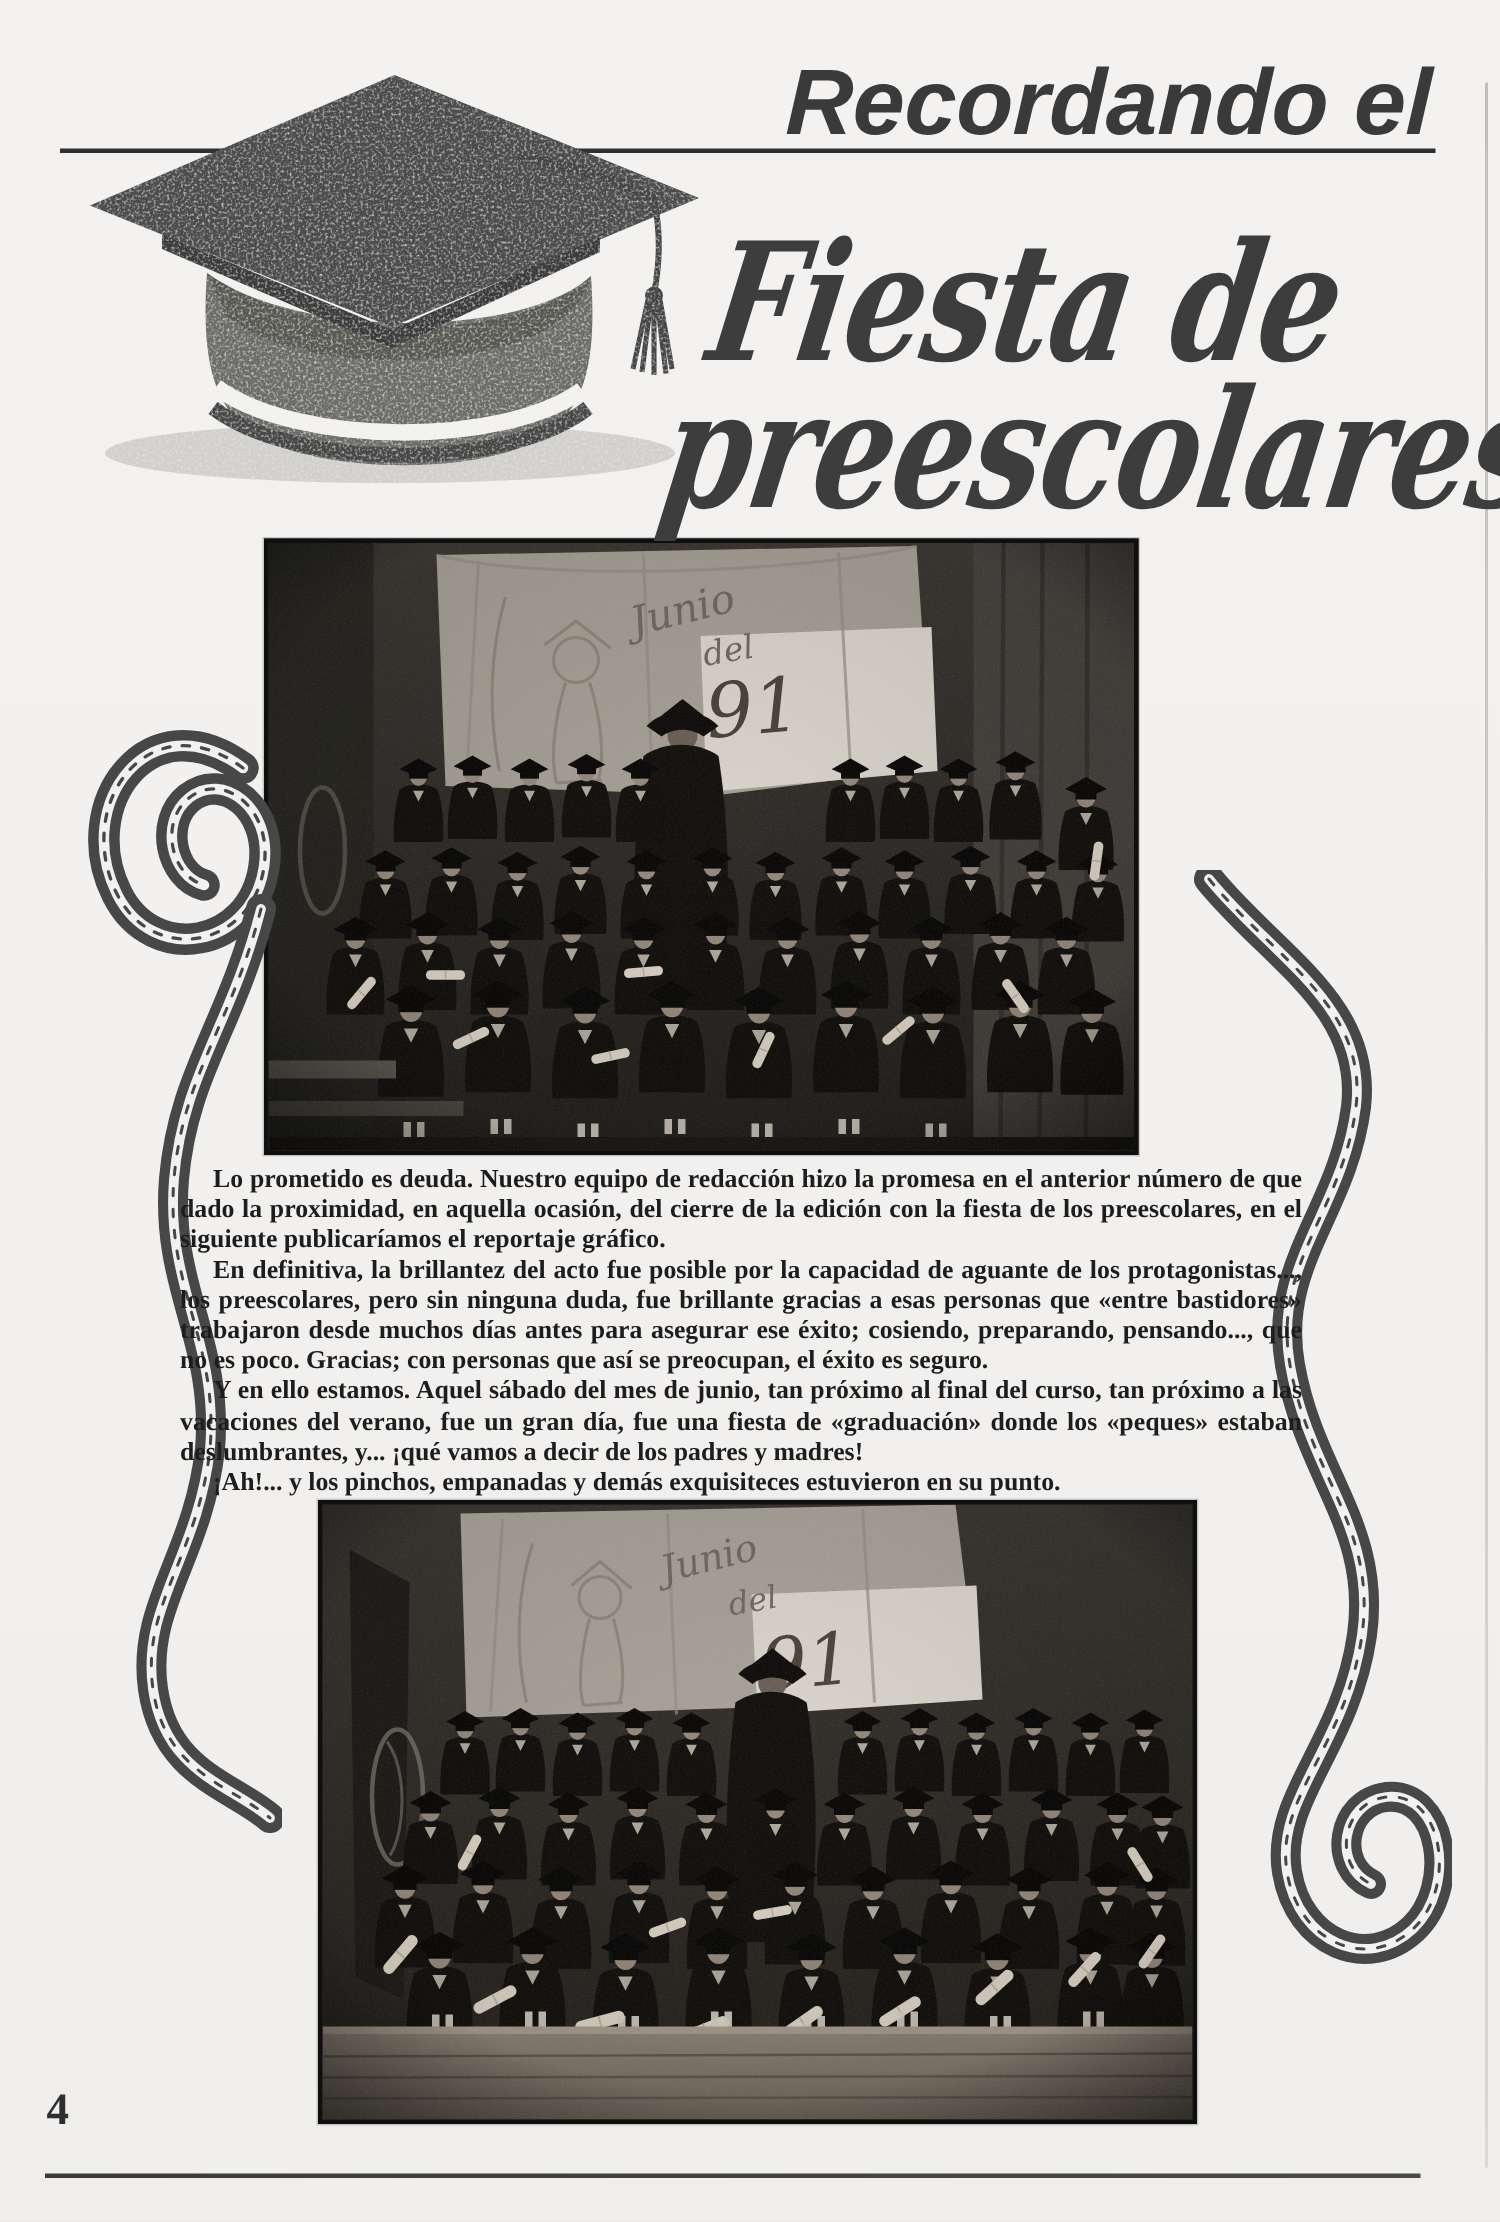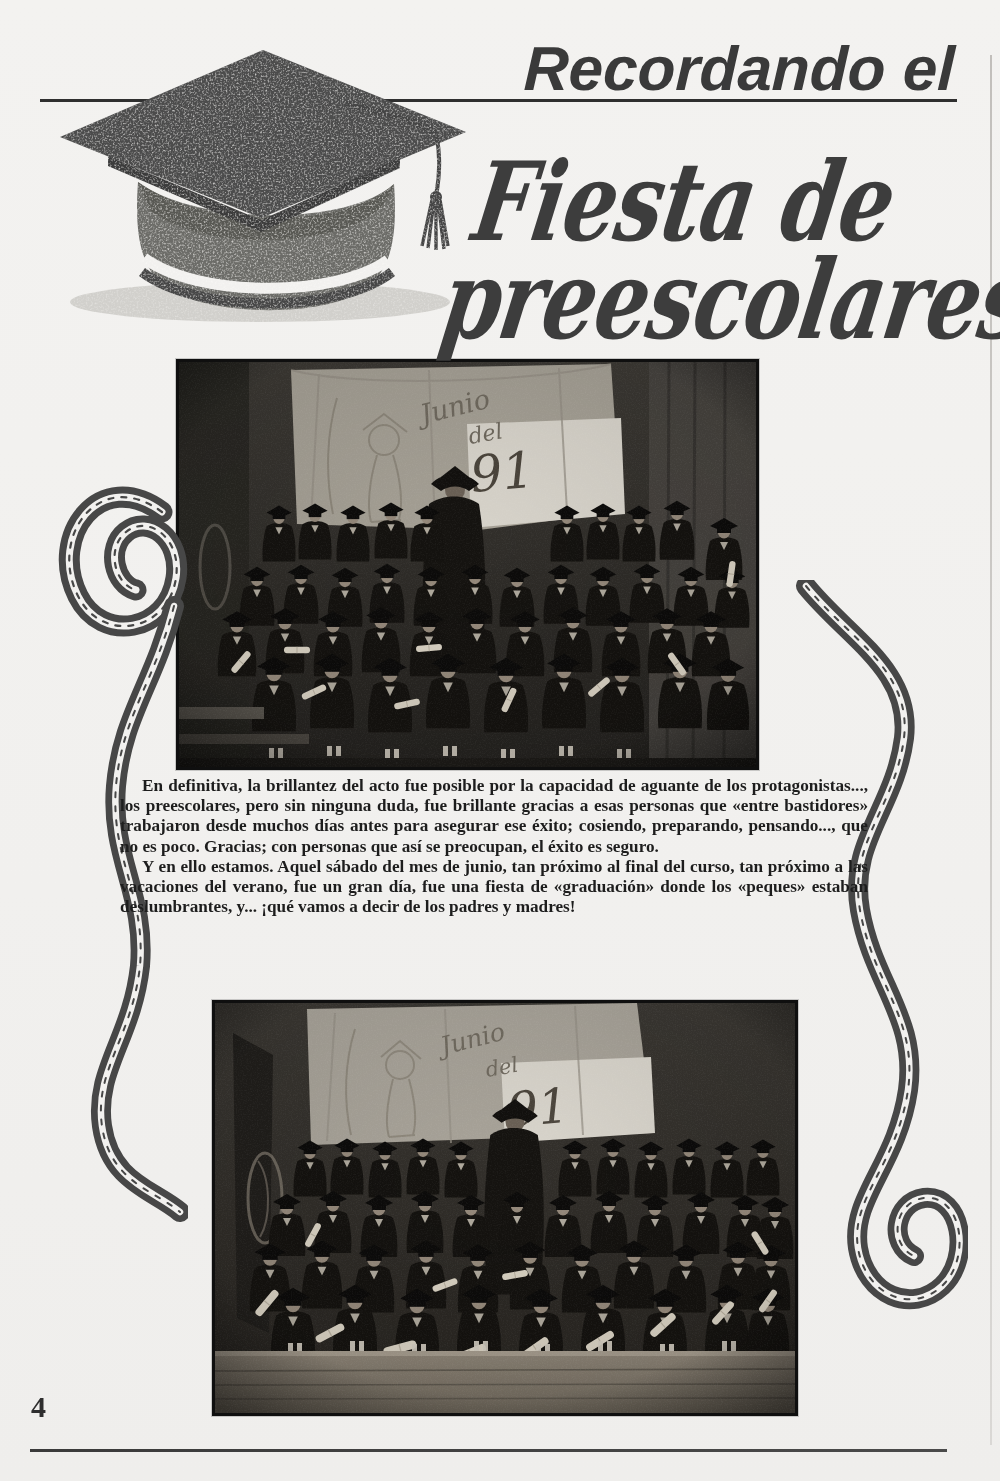--- a/index.html
+++ b/index.html
@@ -216,22 +216,24 @@
 
       <rect x="0" y="345" width="85" height="12" fill="#57534c"></rect>
       <rect x="0" y="372" width="130" height="10" fill="#49453f"></rect>
       <rect x="0" y="396" width="577" height="9" fill="#1c1a17"></rect>
       <rect width="577" height="405" fill="url(#vig1)"></rect>
       <rect width="577" height="405" filter="url(#pgrain1)" opacity="0.10"></rect>
     </svg>
   </figure>
 
   <div class="article">
+    <p>Lo prometido es deuda. Nuestro equipo de redacción hizo la promesa en el anterior número de que dado la proximidad, en aquella ocasión, del cierre de la edición con la fiesta de los preescolares, en el siguiente publicaríamos el reportaje gráfico.</p>
     <p>En definitiva, la brillantez del acto fue posible por la capacidad de aguante de los protagonistas..., los preescolares, pero sin ninguna duda, fue brillante gracias a esas personas que «entre bastidores» trabajaron desde muchos días antes para asegurar ese éxito; cosiendo, preparando, pensando..., que no es poco. Gracias; con personas que así se preocupan, el éxito es seguro.</p>
     <p>Y en ello estamos. Aquel sábado del mes de junio, tan próximo al final del curso, tan próximo a las vacaciones del verano, fue un gran día, fue una fiesta de «graduación» donde los «peques» estaban deslumbrantes, y... ¡qué vamos a decir de los padres y madres!</p>
+    <p>¡Ah!... y los pinchos, empanadas y demás exquisiteces estuvieron en su punto.</p>
   </div>
 
   <figure class="photo photo-2" style="margin:0">
     <svg viewBox="0 0 580 410" preserveAspectRatio="none">
       <defs>
         <linearGradient id="bg2" x1="0" y1="0" x2="0" y2="1">
           <stop offset="0" stop-color="#3a3732"></stop>
             <stop offset="1" stop-color="#26231f"></stop>
         </linearGradient>
         <linearGradient id="floor2" x1="0" y1="0" x2="0" y2="1">

